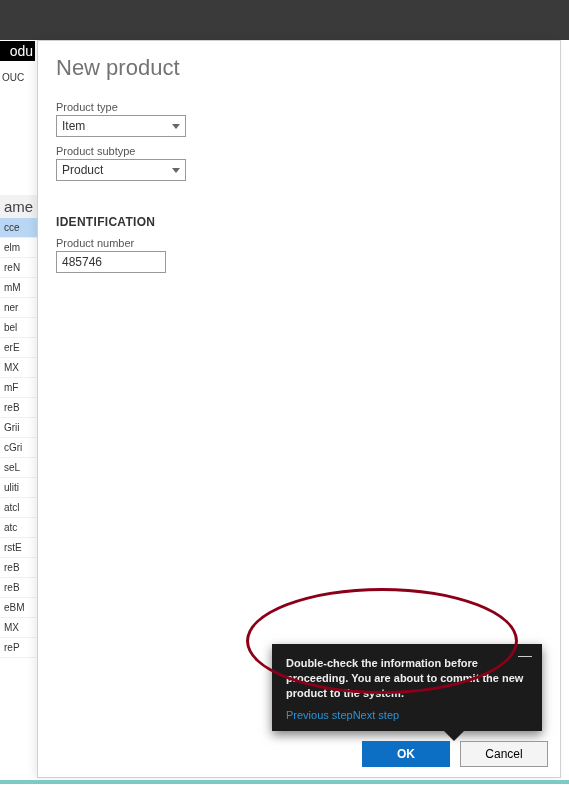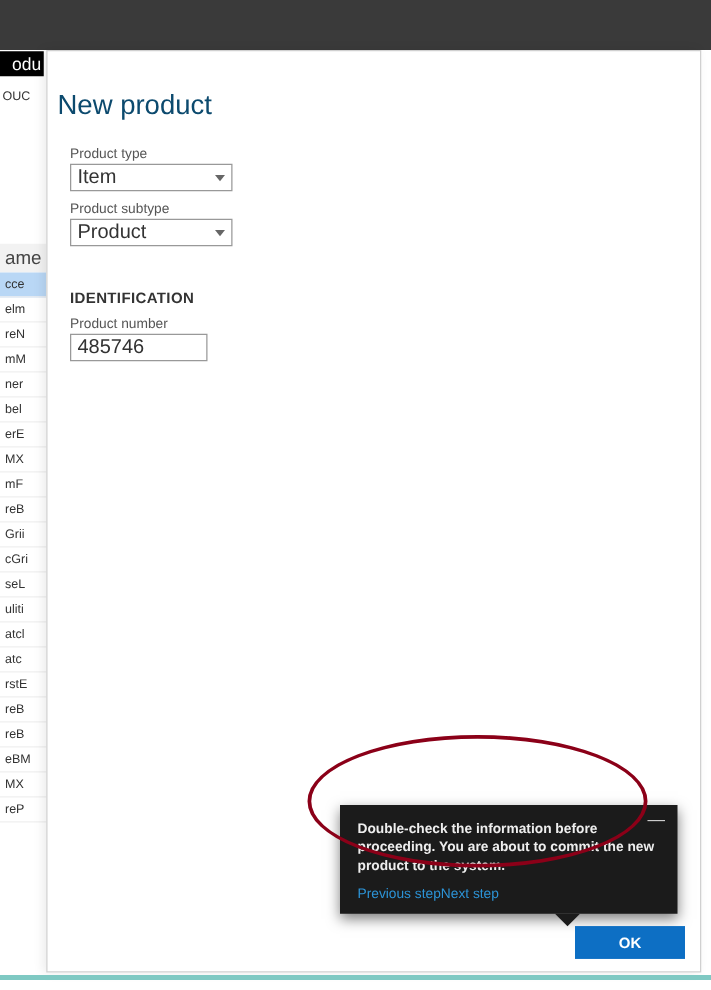--- a/index.html
+++ b/index.html
@@ -5,27 +5,27 @@
   * { box-sizing: border-box; margin: 0; padding: 0; font-family: "Segoe UI", Arial, sans-serif; }
   body { width: 569px; height: 792px; background: #fff; position: relative; overflow: hidden; }
   .topbar { position: absolute; top: 0; left: 0; right: 0; height: 40px; background: #3a3a3a; }
   .blackchip { position: absolute; top: 41px; left: 0; width: 35px; height: 20px; background: #000; color: #fff; font-size: 14px; display: flex; align-items: center; justify-content: flex-end; padding-right: 2px; }
   .ouc { position: absolute; top: 72px; left: 2px; font-size: 10px; color: #333; }
   .sidebar { position: absolute; top: 195px; left: 0; width: 37px; }
   .side-head { font-size: 15px; color: #444; padding: 3px 4px; background: #f2f2f2; }
   .side-row { font-size: 10px; color: #333; padding: 4px 4px; border-bottom: 1px solid #f0f0f0; white-space: nowrap; overflow: hidden; }
   .side-row.sel { background: #b9d7f5; }
   .dialog { position: absolute; top: 40px; left: 37px; right: 8px; bottom: 14px; background: #fff; border: 1px solid #d0d0d0; box-shadow: -3px 0 8px rgba(0,0,0,0.08); }
-  .dlg-title { color: #0c4a6e; font-size: 22px; font-weight: 300; padding: 14px 8px 12px; margin-top: 16px; }
+  .dlg-title { color: #737373; font-size: 22px; font-weight: 300; padding: 14px 18px 12px; }
   .form { padding: 0 18px; display: flex; gap: 20px; align-items: flex-start; }
   .col { width: 150px; }
   .col2 { width: 180px; }
   .lbl { font-size: 11px; color: #555; margin-top: 8px; margin-bottom: 2px; }
   .section { font-size: 12px; font-weight: 700; color: #333; margin-top: 34px; letter-spacing: 0.3px; }
-  .fld { width: 130px; height: 22px; border: 1px solid #999; font-size: 16px; padding: 2px 5px; background: #fff; color: #333; position: relative; }
+  .fld { width: 130px; height: 22px; border: 1px solid #999; font-size: 12px; padding: 2px 5px; background: #fff; color: #333; position: relative; }
   .fld-wide { width: 168px; }
   .select { display: flex; align-items: center; justify-content: space-between; }
   .chev { width: 0; height: 0; border-left: 4px solid transparent; border-right: 4px solid transparent; border-top: 5px solid #666; }
   .fld-active { border: 1px solid #2a7ab9; width: 168px; }
   .inner-cursor { width: 1px; height: 14px; background: #1a87d6; }
   .cw-row { display: flex; align-items: center; gap: 20px; margin-top: 6px; }
   .cw-row .val { font-size: 12px; color: #333; }
   .toggle { width: 34px; height: 14px; border: 1px solid #888; background: #efefef; position: relative; }
   .toggle .knob { position: absolute; top: 1px; left: 1px; width: 12px; height: 10px; background: #888; }
   .footer { position: absolute; bottom: 0; left: 0; right: 0; padding: 8px 12px 10px; display: flex; justify-content: flex-end; gap: 10px; }
@@ -102,18 +102,19 @@
     <div class="tt-min">—</div>
     <div class="tt-body">Double-check the information before proceeding. You are about to commit the new product to the system.</div>
     <div class="tt-nav">
       <span>Previous step</span>
       <span>Next step</span>
     </div>
   </div>
 
   <div class="footer">
     <button class="btn primary">OK</button>
+    <button class="btn">Cancel</button>
   </div>
 </div>
 
 <div class="anno-ellipse" style="left:246px; top:588px; width:272px; height:106px;"></div>
 
 <div class="bottom-teal"></div>
 
 </body></html>

